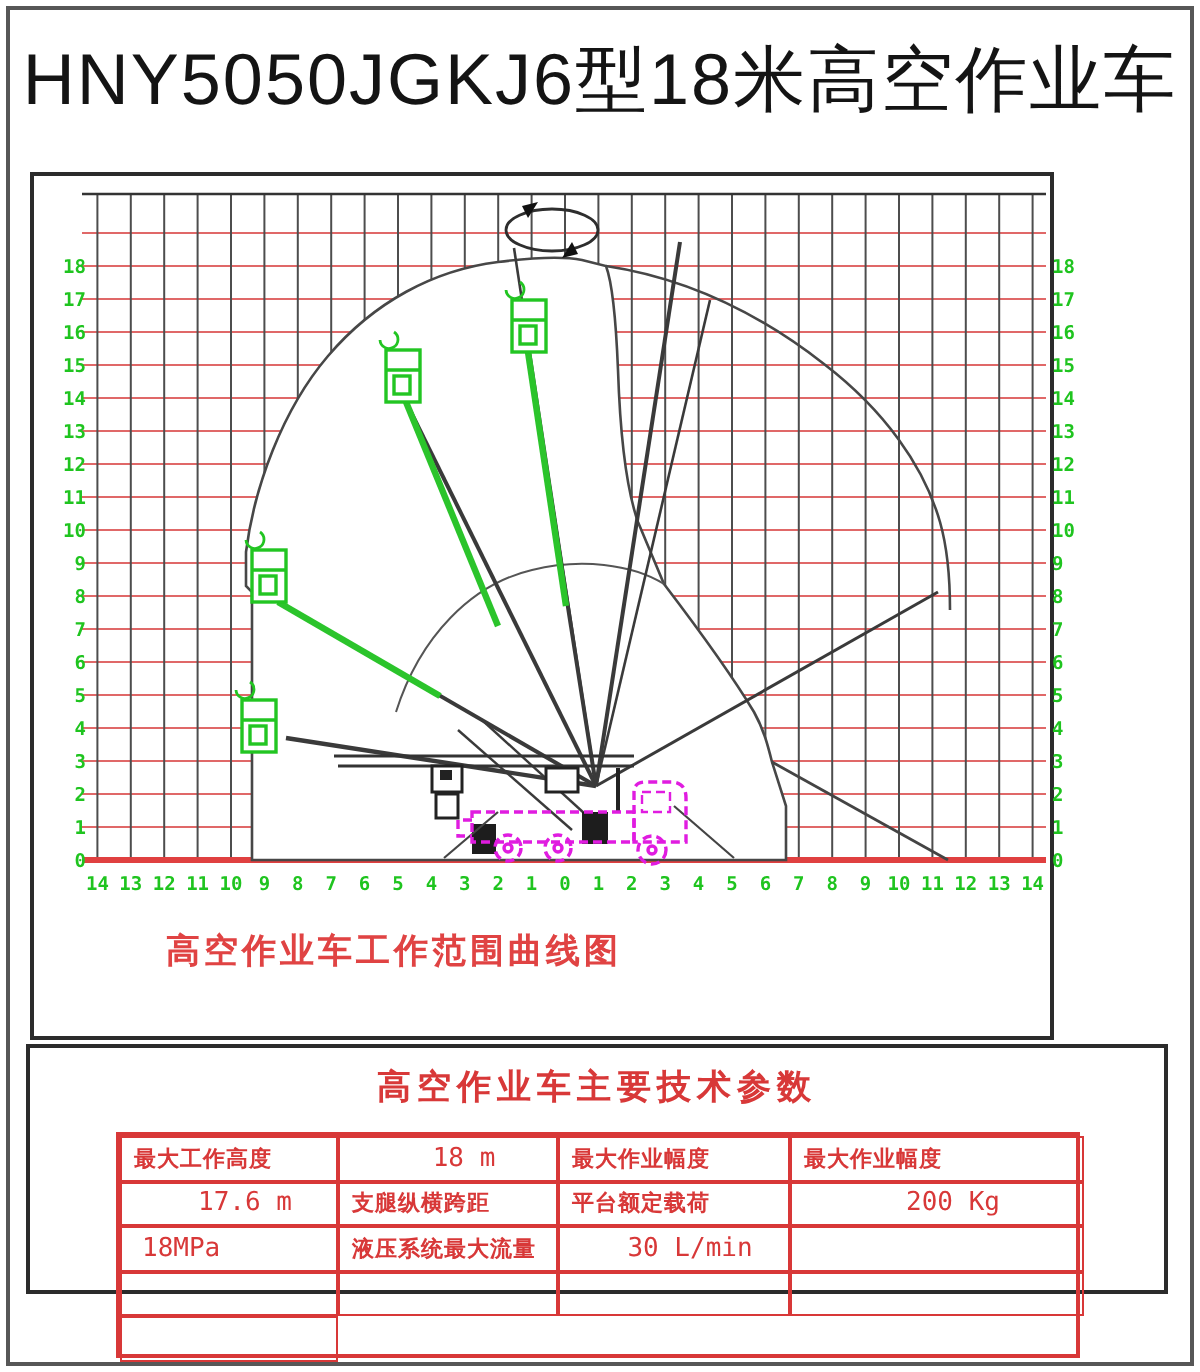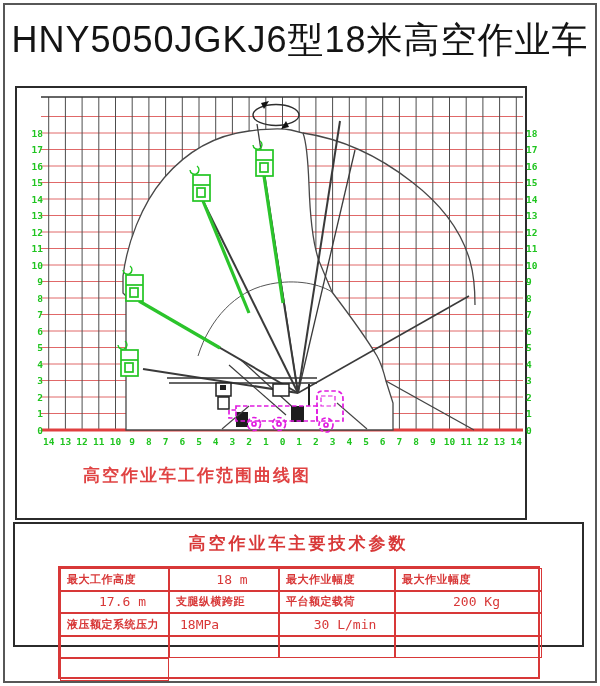--- a/index.html
+++ b/index.html
@@ -259,22 +259,22 @@
     <div class="specs-title">高空作业车主要技术参数</div>
     <div class="specs-table" id="specs-table">
         <div class="cell lab">最大工作高度</div>
         <div class="cell val center">18 m</div>
         <div class="cell lab">最大作业幅度</div>
         <div class="cell lab">最大作业幅度</div>
         <div class="cell val center">17.6 m</div>
         <div class="cell lab">支腿纵横跨距</div>
         <div class="cell lab">平台额定载荷</div>
         <div class="cell val center">200 Kg</div>
-        <div class="cell lab">液压额定系统压力</div>
         <div class="cell val">18MPa</div>
+        <div class="cell lab">液压系统最大流量</div>
         <div class="cell val center">30 L/min</div>
         <div class="cell lab"></div>
         <div class="cell val"></div>
         <div class="cell lab"></div>
         <div class="cell val center"></div>
         <div class="cell lab"></div>
         <div class="cell val"></div>
       </div>
   </div>
 </div>

